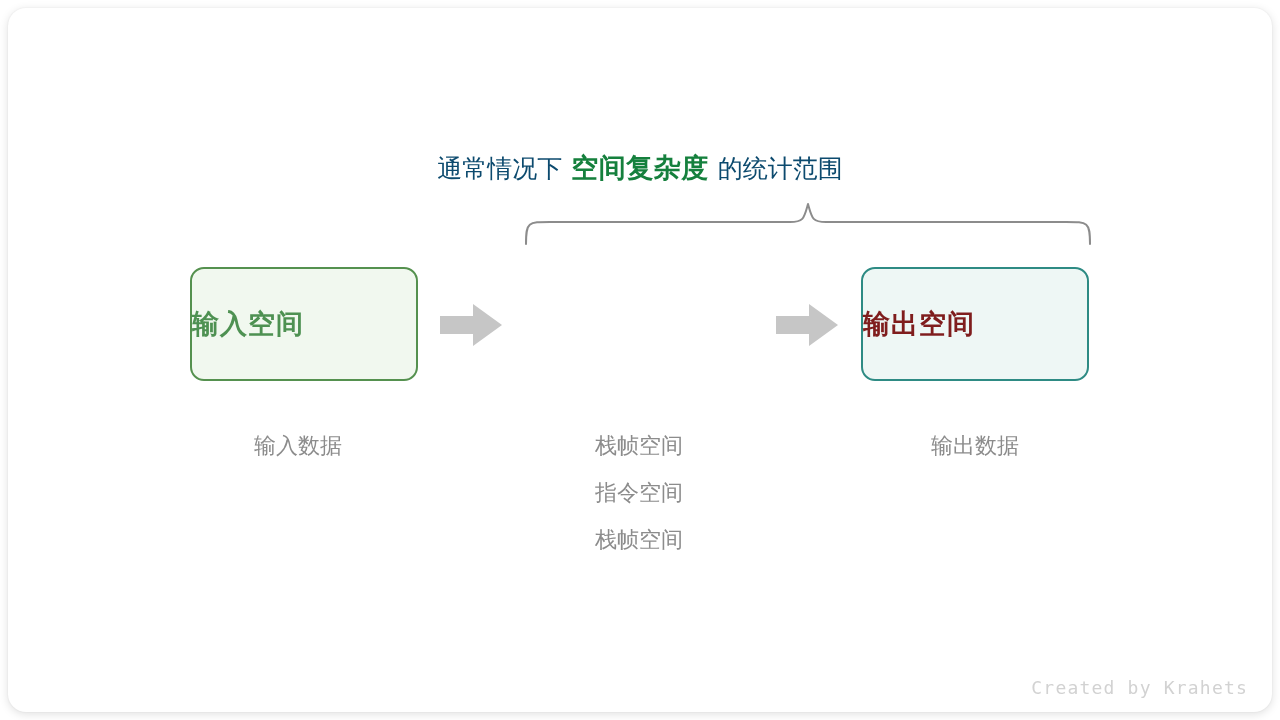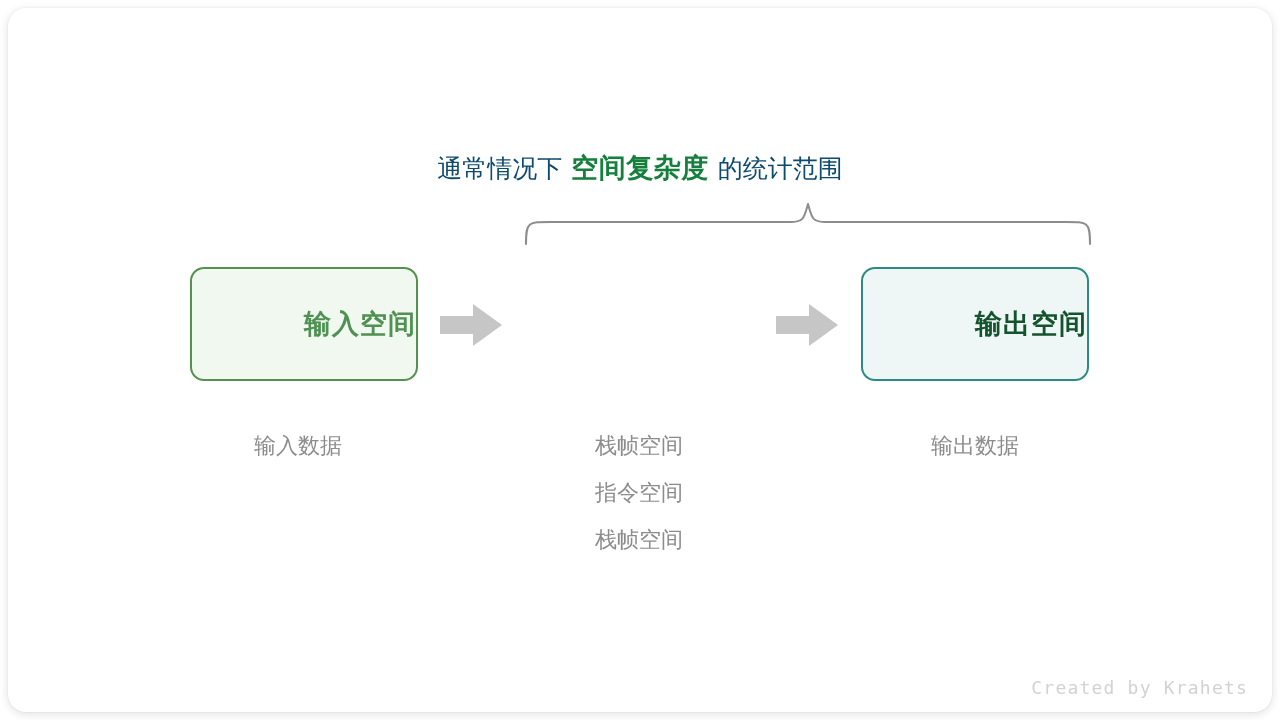--- a/index.html
+++ b/index.html
@@ -67,21 +67,21 @@
   .box {
     position: absolute;
     top: 267px;
     width: 228px;
     height: 114px;
     border-radius: 14px;
     border-style: solid;
     border-width: 2px;
     display: flex;
     align-items: center;
-    justify-content: flex-end;
+    justify-content: flex-start;
     box-sizing: border-box;
   }
   .box-label {
     font-size: 27px;
     font-weight: 700;
     letter-spacing: 1px;
   }
   #box-input  { left: 190px; }
   #box-temp   { left: 525px; }
   #box-output { left: 861px; }
@@ -142,21 +142,21 @@
              L 548 26
              C 570 26, 572 26, 572 48" fill="none" stroke="#8c8c8c" stroke-width="2" stroke-linecap="round" stroke-linejoin="round"></path>
   </svg>
 
   <div class="box" id="box-input" style="border-color:#55914f; background:#f1f8ef;">
     <span class="box-label" style="color:#4e9152;">输入空间</span>
   </div>
 
 
   <div class="box" id="box-output" style="border-color:#2e8b84; background:#eef7f5;">
-    <span class="box-label" style="color:#14532d;">输出空间</span>
+    <span class="box-label" style="color:#7f1d1d;">输出空间</span>
   </div>
 
   <svg class="arrow" id="arrow-1" viewBox="0 0 62 44" xmlns="http://www.w3.org/2000/svg">
     <path d="M 0 13 L 33 13 L 33 1 L 62 22 L 33 43 L 33 31 L 0 31 Z" fill="#c6c6c6"></path>
   </svg>
 
   <svg class="arrow" id="arrow-2" viewBox="0 0 62 44" xmlns="http://www.w3.org/2000/svg">
     <path d="M 0 13 L 33 13 L 33 1 L 62 22 L 33 43 L 33 31 L 0 31 Z" fill="#c6c6c6"></path>
   </svg>
 

